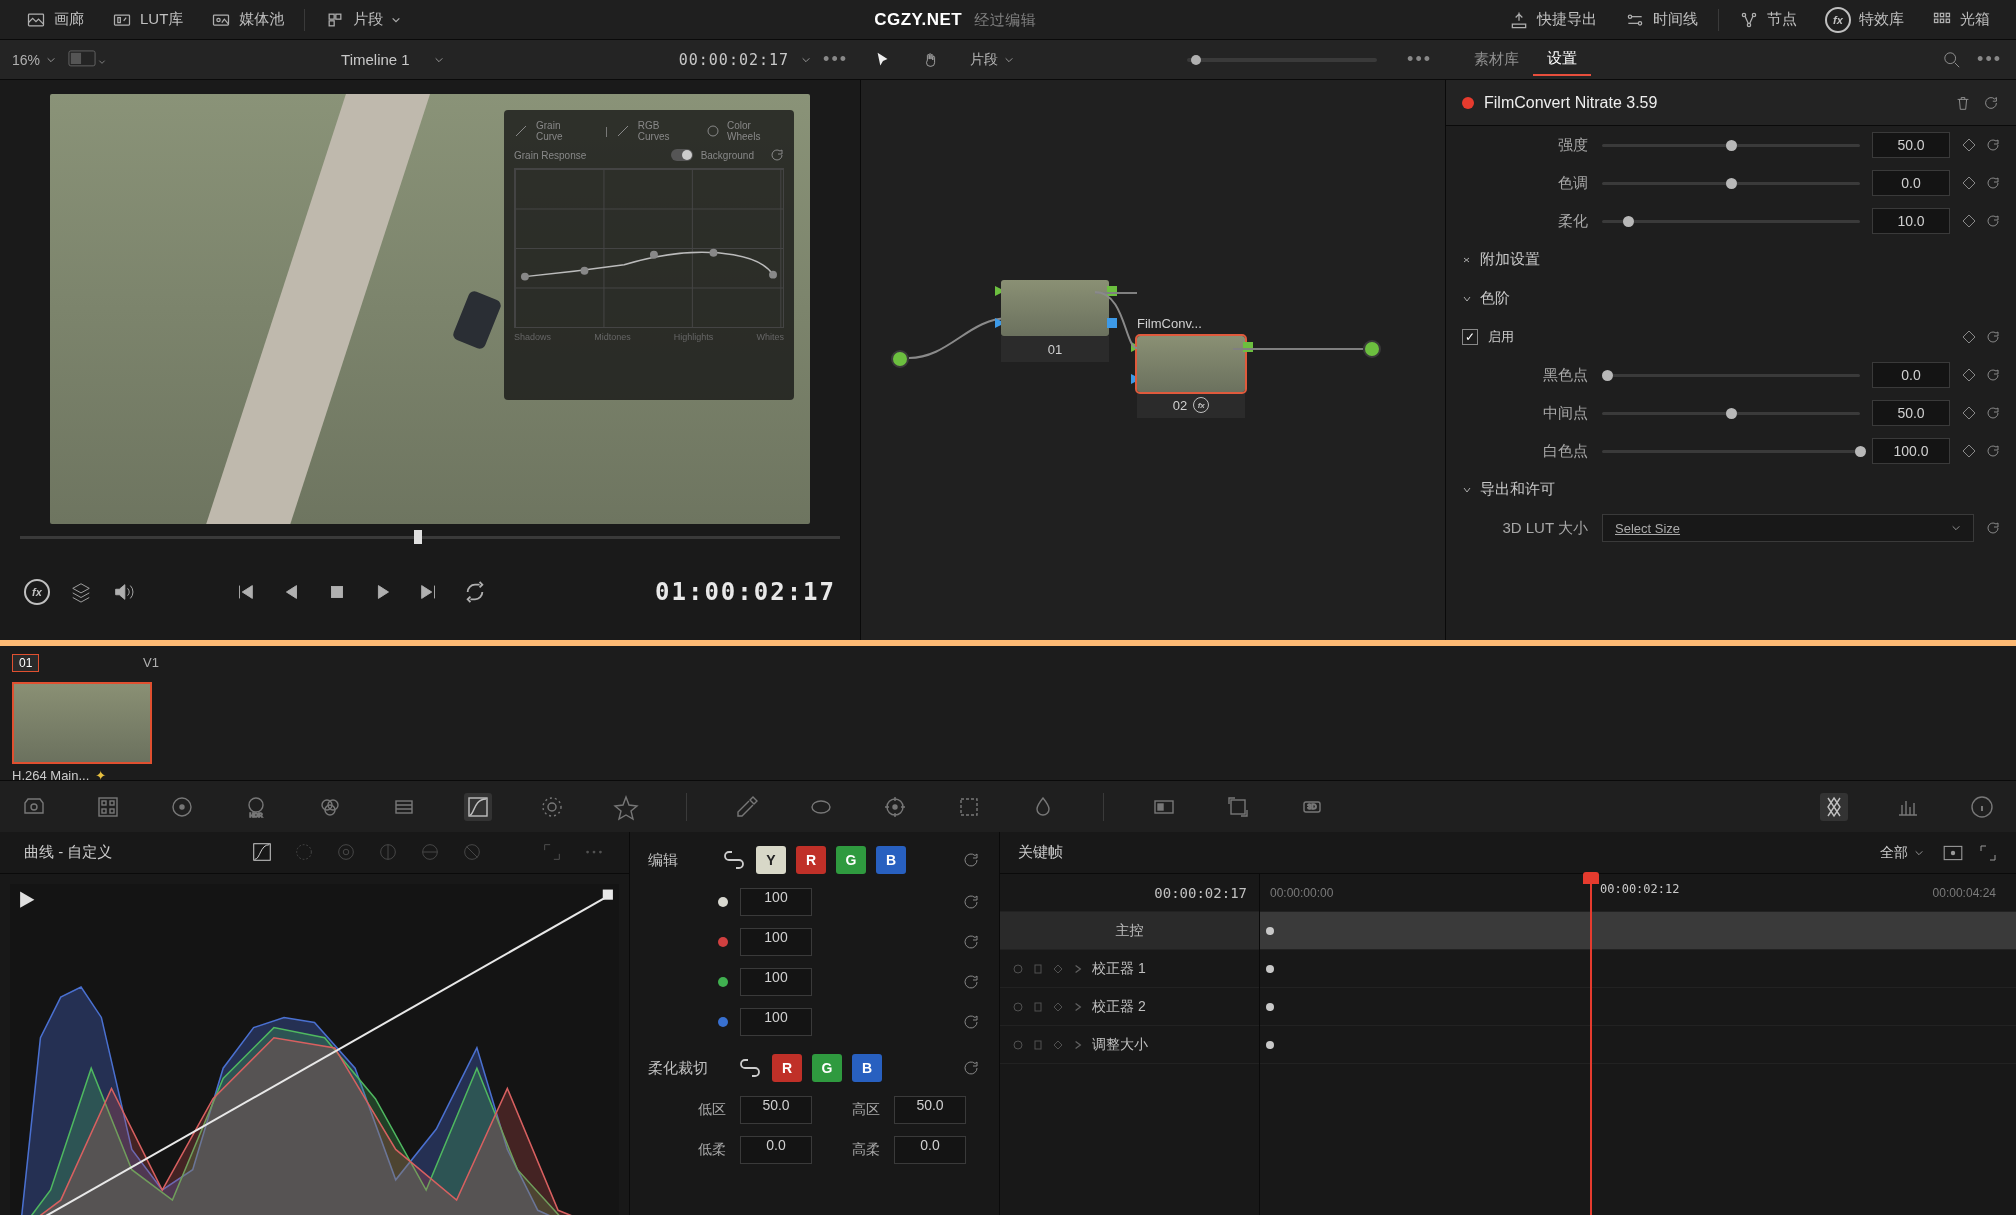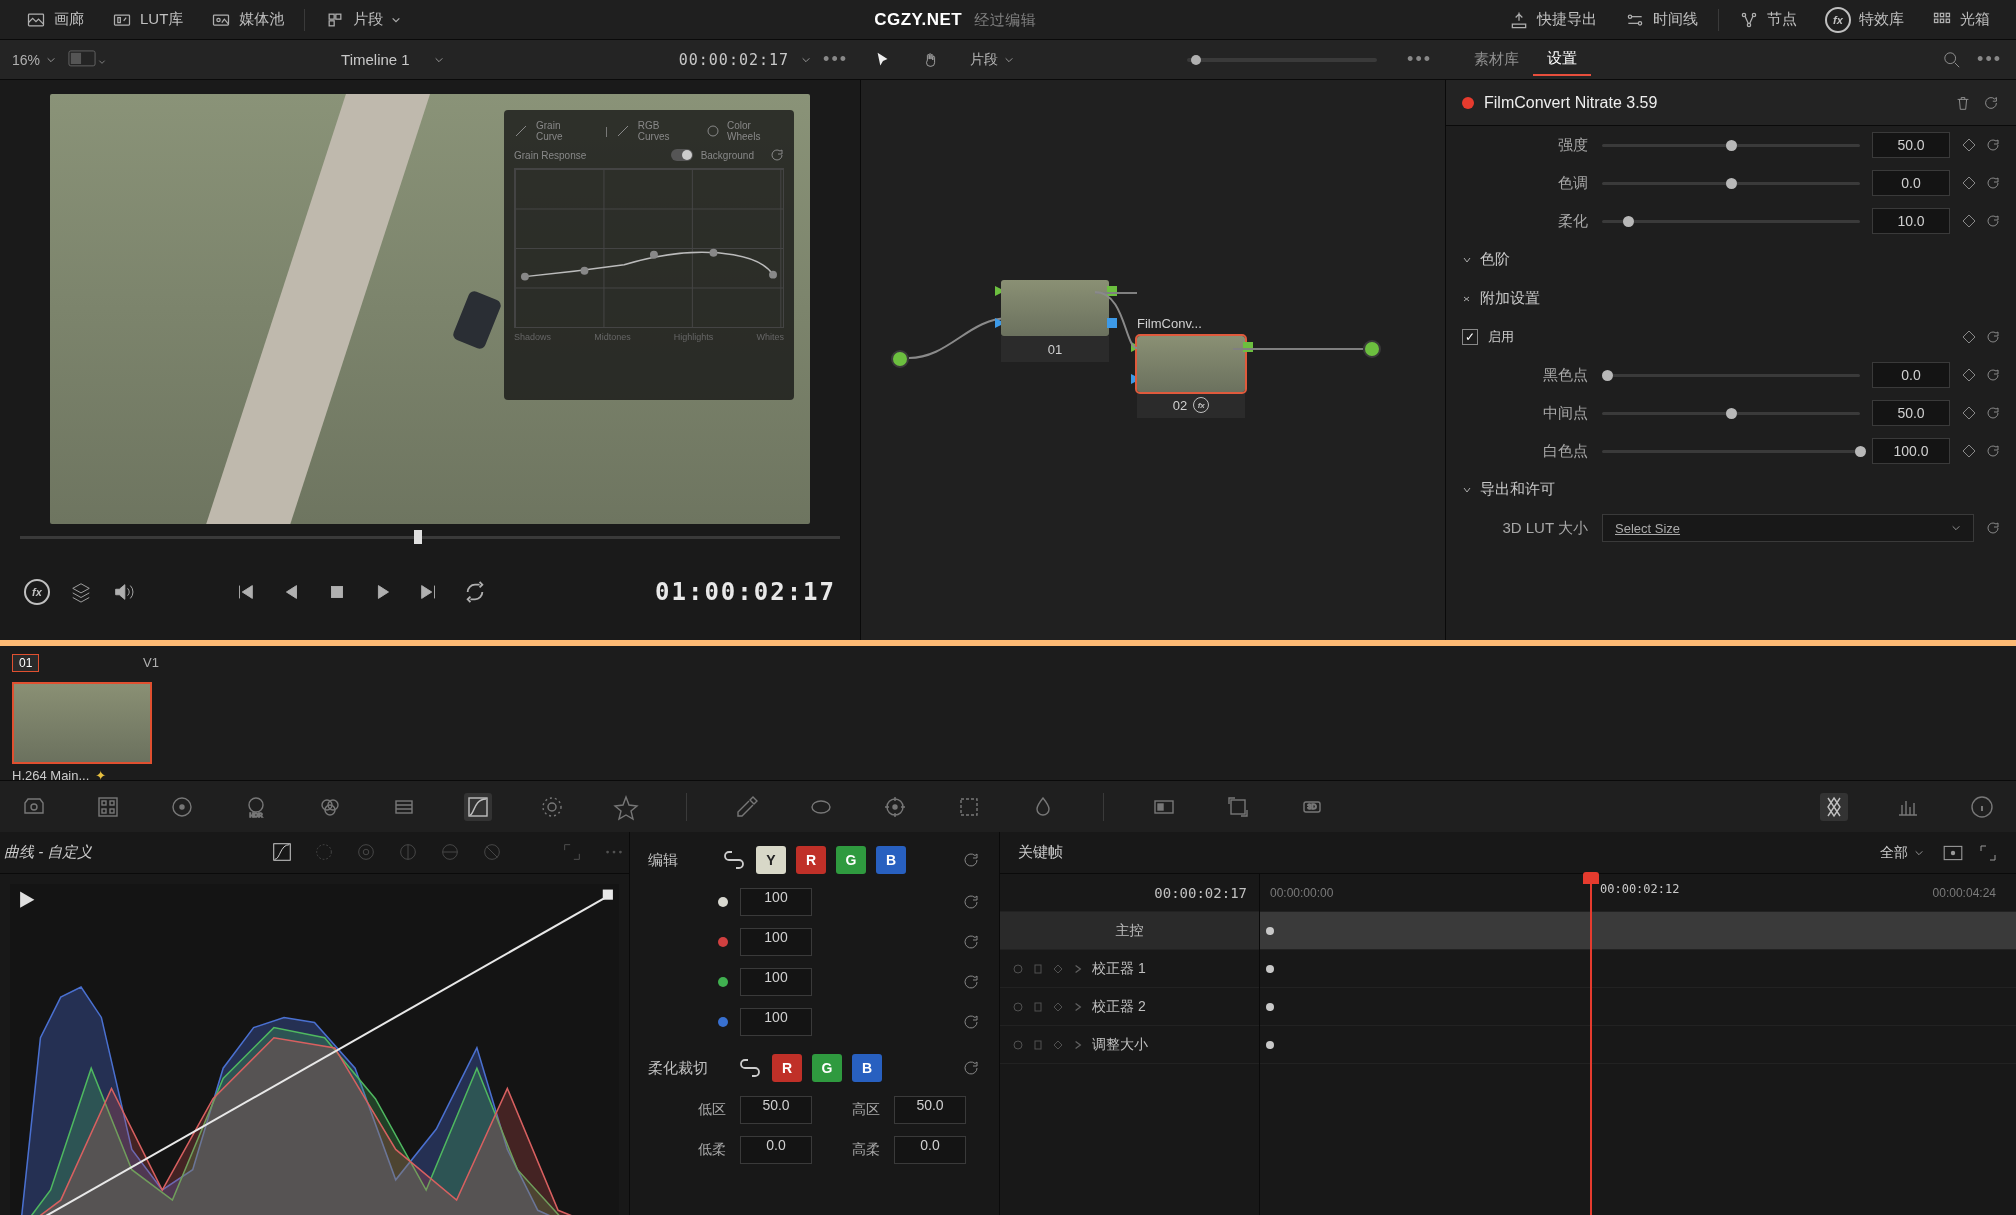--- a/index.html
+++ b/index.html
@@ -90,21 +90,21 @@
 
 .palette{height:52px;background:#1f1f1f;border-top:1px solid #0a0a0a;display:flex;align-items:center;padding:0 20px;gap:46px;}
 .palette .pal{width:28px;height:28px;display:flex;align-items:center;justify-content:center;opacity:.55;}
 .palette .pal.active{opacity:1;background:#333;border-radius:3px;}
 .palette .pal svg{width:24px;height:24px;stroke:#c0c0c0;fill:none;stroke-width:1.4;}
 .pal-sep{width:1px;height:28px;background:#3a3a3a;}
 
 
 .lower{height:420px;display:flex;background:#181818;}
 .curve-pane{width:630px;display:flex;flex-direction:column;border-right:1px solid #0a0a0a;}
-.pane-head{height:42px;display:flex;align-items:center;padding:0 4px;color:#ccc;font-size:15px;gap:20px;border-bottom:1px solid #0a0a0a;font-style:italic;}
+.pane-head{height:42px;display:flex;align-items:center;padding:0 24px;color:#ccc;font-size:15px;gap:20px;border-bottom:1px solid #0a0a0a;}
 .pane-head .spacer{flex:1;}
 .pane-head .ico{width:22px;height:22px;opacity:.45;}
 .pane-head .ico.on{opacity:1;}
 .curve-body{flex:1;background:#141414;position:relative;margin:10px;}
 .curve-body svg{width:100%;height:100%;}
 
 .ctrl-pane{width:370px;border-right:1px solid #0a0a0a;padding:14px 18px;}
 .ctrl-row{display:flex;align-items:center;margin-bottom:14px;gap:10px;}
 .ctrl-lbl{width:64px;color:#c0c0c0;font-size:15px;}
 .ch-btn{width:30px;height:28px;border-radius:3px;display:flex;align-items:center;justify-content:center;font-size:14px;font-weight:600;}
@@ -452,30 +452,30 @@
           <svg viewBox="0 0 14 14">
             <path d="M7 1l6 6-6 6-6-6z"></path>
           </svg>
           <svg viewBox="0 0 14 14">
             <path d="M12 7a5 5 0 11-2-4l2-1v4h-4"></path>
           </svg>
         </div>
       </div>
     <div class="sect">
         <svg class="chev" viewBox="0 0 10 10">
-          <path d="M3 2l4 3-4 3" stroke="#aaa" fill="none" transform="rotate(90 5 5)"></path>
-        </svg>
-        <span>色阶</span>
+          <path d="M2 3l5 4" stroke="#aaa" fill="none"></path>
+          <path d="M2 7l5-4" stroke="#aaa" fill="none"></path>
+        </svg>
+        <span>附加设置</span>
       </div>
     <div class="sect">
         <svg class="chev" viewBox="0 0 10 10">
-          <path d="M2 3l5 4" stroke="#aaa" fill="none"></path>
-          <path d="M2 7l5-4" stroke="#aaa" fill="none"></path>
-        </svg>
-        <span>附加设置</span>
+          <path d="M3 2l4 3-4 3" stroke="#aaa" fill="none" transform="rotate(90 5 5)"></path>
+        </svg>
+        <span>色阶</span>
       </div>
     <div class="prop" style="justify-content:center">
         <span class="checkbox">✓</span>
         <span style="color:#ccc">启用</span>
         <div style="flex:1"></div>
         <div class="kf">
           <svg viewBox="0 0 14 14">
             <path d="M7 1l6 6-6 6-6-6z"></path>
           </svg>
           <svg viewBox="0 0 14 14">

